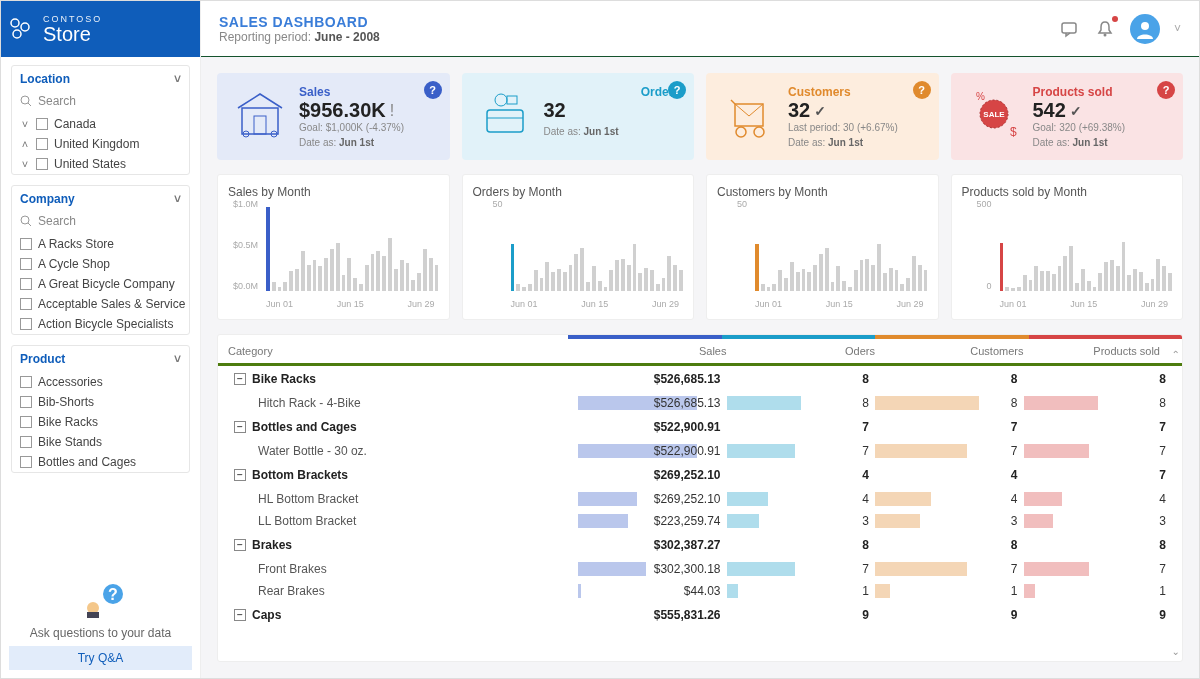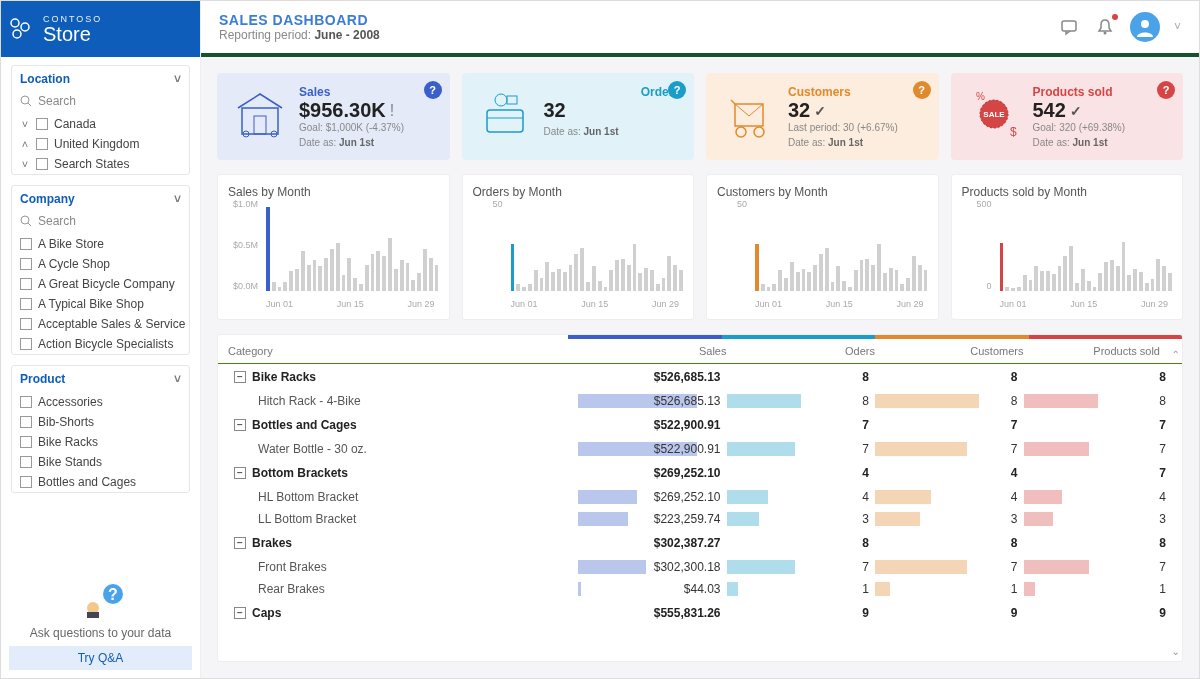--- a/index.html
+++ b/index.html
@@ -19,21 +19,21 @@
 .filter-list { max-height: 140px; overflow-y: auto; }
 .filter-item { display: flex; align-items: center; gap: 6px; padding: 3px 8px; font-size: 12px; color: #444; white-space: nowrap; overflow: hidden; }
 .filter-item.indent1 { padding-left: 18px; }
 .chk { width: 12px; height: 12px; border: 1px solid #999; flex-shrink: 0; }
 .carat { width: 10px; text-align: center; color: #777; font-size: 11px; }
 .qa { padding: 8px; text-align: center; }
 .qa-illus { height: 44px; display:flex; align-items:center; justify-content:center; }
 .qa-text { color: #666; font-size: 12px; margin: 4px 0 6px; }
 .qa-btn { background: #e2ecfa; color: #0f5dba; padding: 5px 0; font-size: 12px; cursor: pointer; }
 .main { flex: 1; display: flex; flex-direction: column; background: #f5f5f7; }
-.header { background: #fff; padding: 10px 18px; display: flex; justify-content: space-between; align-items: center; height: 56px; border-bottom: 4px solid #14532d; }
+.header { background: #fff; padding: 10px 18px; display: flex; justify-content: space-between; align-items: center; height: 56px; border-bottom: 1px solid #14532d; }
 .header-title { color: #3a7dd8; font-weight: 600; font-size: 14px; letter-spacing: .5px; }
 .header-sub { color: #888; font-size: 12px; }
 .header-sub .bold { font-weight: 700; color: #555; }
 .header-actions { display: flex; align-items: center; gap: 14px; }
 .icon-btn { width: 22px; height: 22px; display: flex; align-items: center; justify-content: center; color: #777; cursor: pointer; position: relative; }
 .dot { position:absolute; top:-2px; right:-2px; width:6px; height:6px; border-radius:50%; background:#d64545; }
 .avatar { width: 30px; height: 30px; border-radius: 50%; background: #4aa3e8; display: flex; align-items: center; justify-content: center; }
 .content { padding: 16px; flex: 1; overflow: hidden; display: flex; flex-direction: column; gap: 14px; }
 .kpis { display: grid; grid-template-columns: repeat(4, 1fr); gap: 12px; }
 .kpi { border-radius: 4px; padding: 12px 14px; position: relative; display: flex; gap: 10px; }
@@ -59,21 +59,21 @@
 .bars { position:absolute; left:0; right:0; bottom:18px; top:0; display:flex; align-items:flex-end; gap:2px; padding-left:4px; }
 .bar { flex:1; background:#d0d0d0; }
 .bar.hl-blue { background:#3a5fc8; }
 .bar.hl-cyan { background:#1b9dc9; }
 .bar.hl-orange { background:#e08a2d; }
 .bar.hl-red { background:#d64545; }
 .x-axis { position:absolute; left:0; right:0; bottom:0; display:flex; justify-content:space-between; font-size:9px; color:#aaa; padding:0 4px; }
 .table-card { background:#fff; border:1px solid #eee; border-radius:3px; flex:1; overflow:hidden; display:flex; flex-direction:column; }
 .table-header-bars { display:grid; grid-template-columns: 350px 1fr 1fr 1fr 1fr; height:4px; }
 .thb1{background:transparent;} .thb2{background:#3a5fc8;} .thb3{background:#1b9dc9;} .thb4{background:#e08a2d;} .thb5{background:#d64545;}
-.table-header { display:grid; grid-template-columns: 350px 1fr 1fr 1fr 1fr; padding:6px 10px; font-size:11px; color:#777; border-bottom:1px solid #4d7c0f; }
+.table-header { display:grid; grid-template-columns: 350px 1fr 1fr 1fr 1fr; padding:6px 10px; font-size:11px; color:#777; border-bottom:3px solid #4d7c0f; }
 .th { text-align:right; } .th:first-child { text-align:left; }
 .table-body { flex:1; overflow-y:auto; padding:0 10px; }
 .row { display:grid; grid-template-columns: 350px 1fr 1fr 1fr 1fr; padding:2px 0; font-size:12px; align-items:center; }
 .row.cat { font-weight:700; color:#222; padding:4px 0; }
 .cell { text-align:right; position:relative; padding:2px 6px; }
 .cell:first-child { text-align:left; display:flex; align-items:center; gap:6px; }
 .cell-bar { position:absolute; left:0; top:2px; bottom:2px; opacity:.35; }
 .cell .val { position:relative; z-index:1; }
 .exp { width:12px; height:12px; border:1px solid #888; display:inline-flex; align-items:center; justify-content:center; font-size:10px; color:#555; line-height:1; }
 .row.sub .cell:first-child { padding-left: 30px; color:#555; }
@@ -118,53 +118,49 @@
               <span>Canada</span>
             </div>
             <div class="filter-item indent0">
               <span class="carat">˄</span>
               <span class="chk"></span>
               <span>United Kingdom</span>
             </div>
             <div class="filter-item indent0">
               <span class="carat">˅</span>
               <span class="chk"></span>
-              <span>Search States</span>
+              <span>United States</span>
             </div>
           </div>
       </div>
 
       <div class="filter-group">
         <div class="filter-header">
           <span>Company</span>
           <span class="chev">˅</span>
         </div>
         <div class="search-row">
           <svg width="12" height="12">
               <circle cx="5" cy="5" r="4" fill="none" stroke="#999"></circle>
               <line x1="8" y1="8" x2="11" y2="11" stroke="#999"></line>
             </svg>
           <span>Search</span>
         </div>
         <div class="filter-list" id="comp-list">
             <div class="filter-item">
               <span class="chk"></span>
-              <span>A Bike Store</span>
+              <span>A Racks Store</span>
             </div>
             <div class="filter-item">
               <span class="chk"></span>
               <span>A Cycle Shop</span>
             </div>
             <div class="filter-item">
               <span class="chk"></span>
               <span>A Great Bicycle Company</span>
-            </div>
-            <div class="filter-item">
-              <span class="chk"></span>
-              <span>A Typical Bike Shop</span>
             </div>
             <div class="filter-item">
               <span class="chk"></span>
               <span>Acceptable Sales &amp; Service</span>
             </div>
             <div class="filter-item">
               <span class="chk"></span>
               <span>Action Bicycle Specialists</span>
             </div>
           </div>

